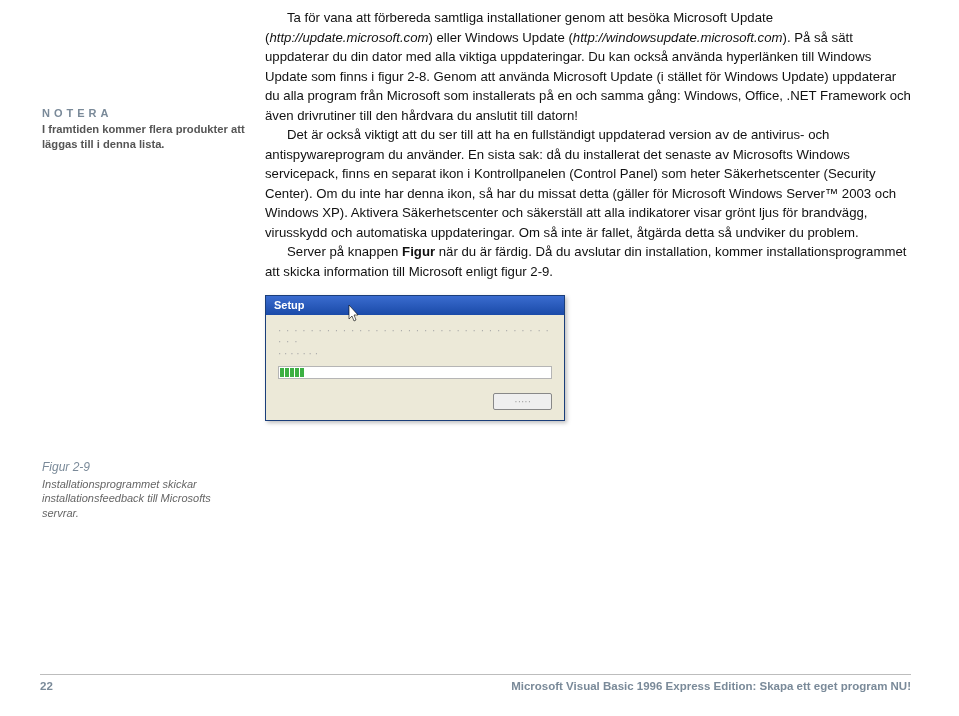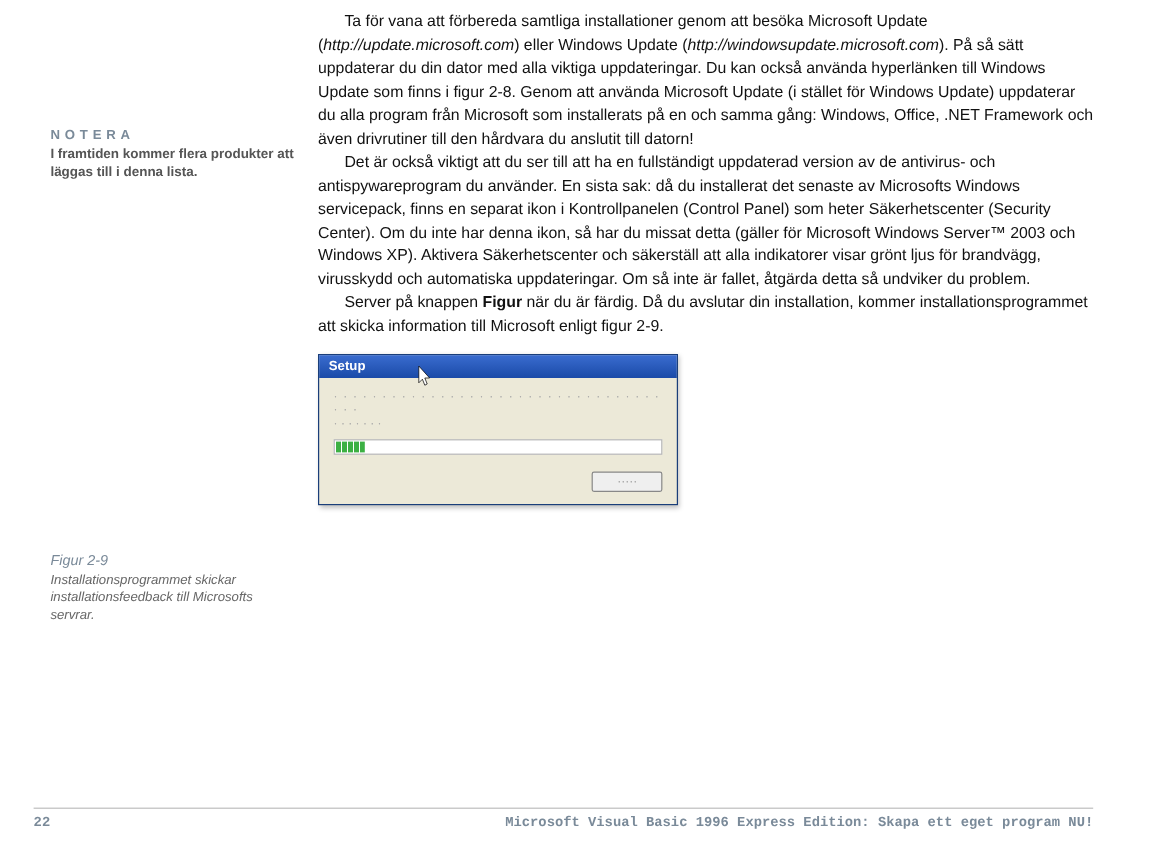--- a/index.html
+++ b/index.html
@@ -132,24 +132,23 @@
     margin-bottom: 1px;
   }
   .fig-text {
     color: #666;
     font-style: italic;
     font-size: 11px;
   }
   .footer {
     position: absolute;
     bottom: 24px;
-    left: 4px;
+    left: 16px;
     right: 0;
     padding: 0 48px 0 24px;
-    font-family: Liberation Mono, monospace;
   }
   .footer-rule {
     border: none;
     border-top: 1px solid #bdbdbd;
     margin-bottom: 5px;
   }
   .footer-row {
     display: flex;
     justify-content: space-between;
     font-size: 11.5px;

